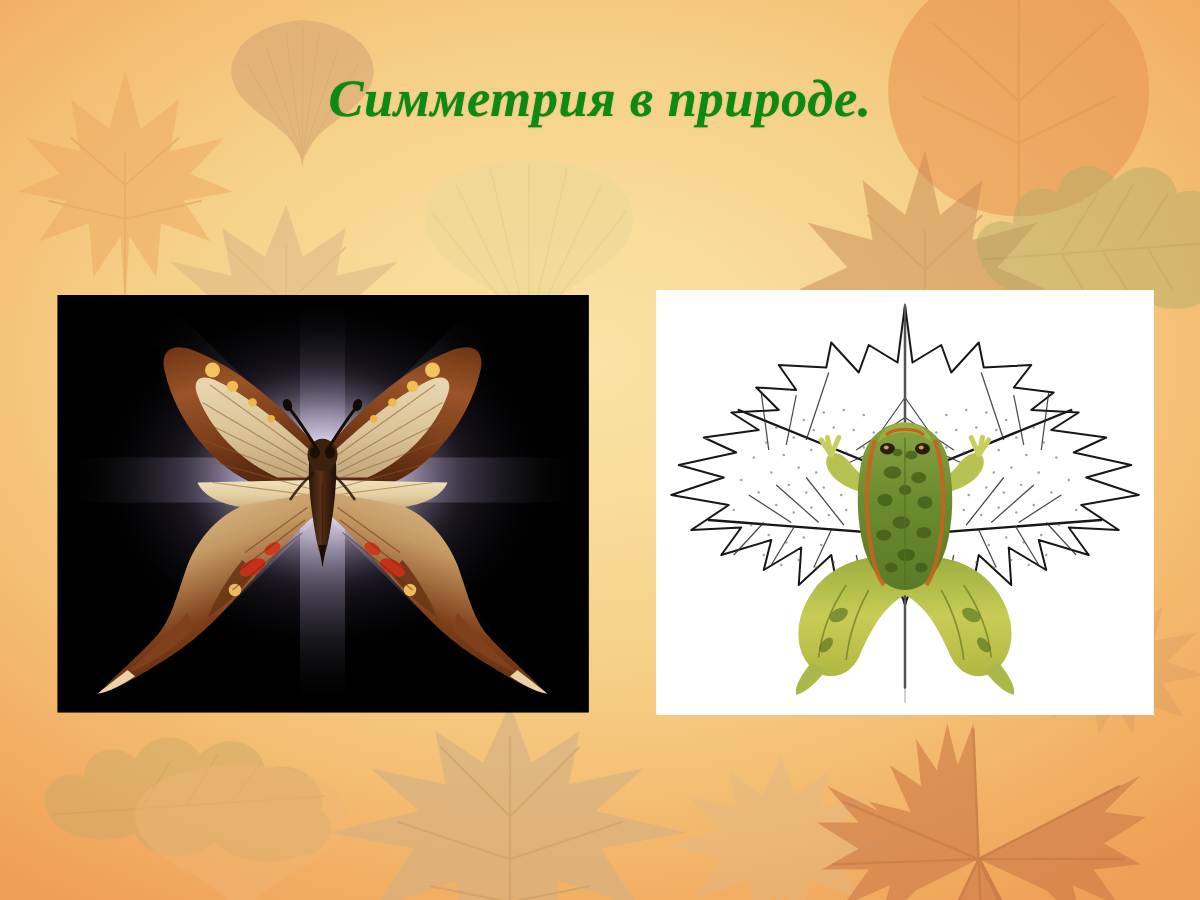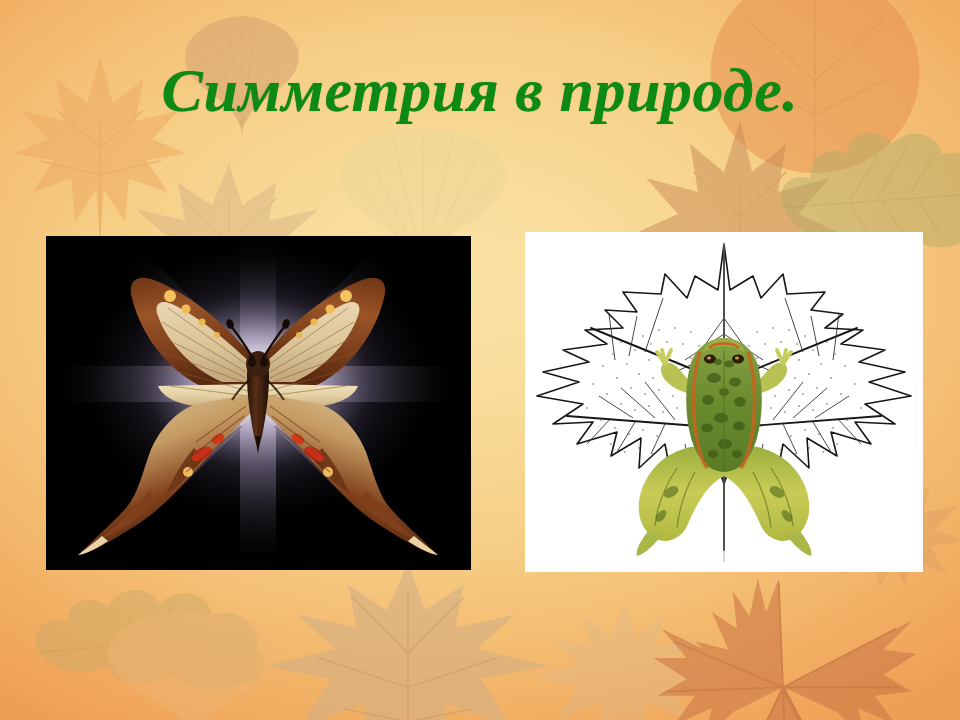--- a/index.html
+++ b/index.html
@@ -16,21 +16,21 @@
   
   .bg-layer{position:absolute;inset:0;pointer-events:none;}
   .leaf{position:absolute;}
   .leaf svg{display:block;width:100%;height:100%;}
 
   
   #title{
     position:absolute;left:0;top:58px;width:960px;
     text-align:center;
     font-family:"Liberation Serif","DejaVu Serif",serif;
-    font-size:62px;font-weight:bold;font-style:italic;
+    font-size:42px;font-weight:bold;font-style:italic;
     color:#0d8a13;
     letter-spacing:.5px;
     line-height:1.05;
     white-space:nowrap;
     text-shadow:0 0 1px rgba(5,70,8,.45);
   }
 
   
   .photo{position:absolute;overflow:hidden;}
   #butterfly-photo{left:46px;top:236px;width:425px;height:334px;background:#000;}

